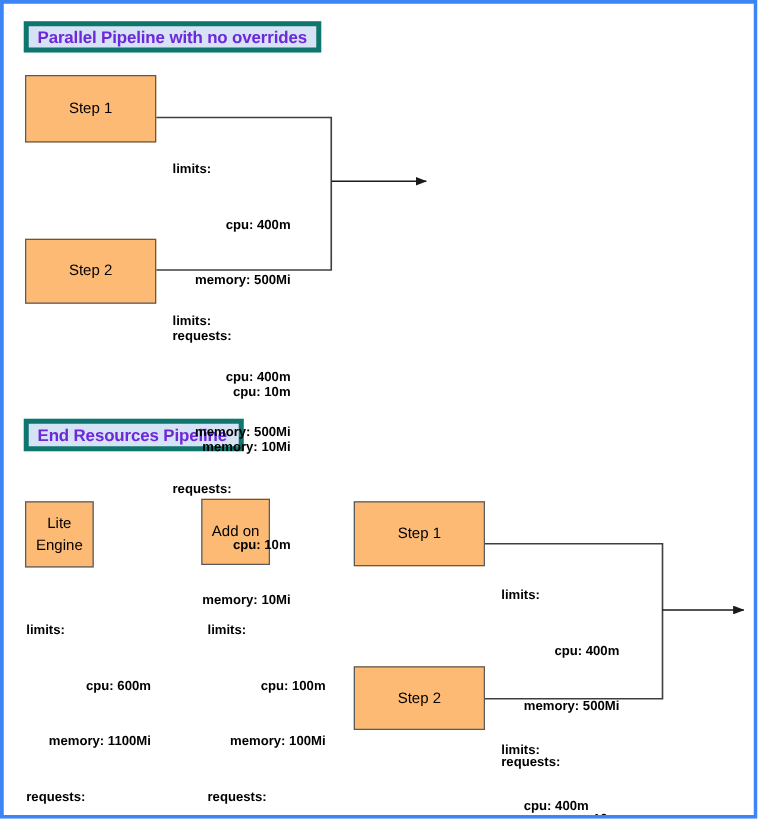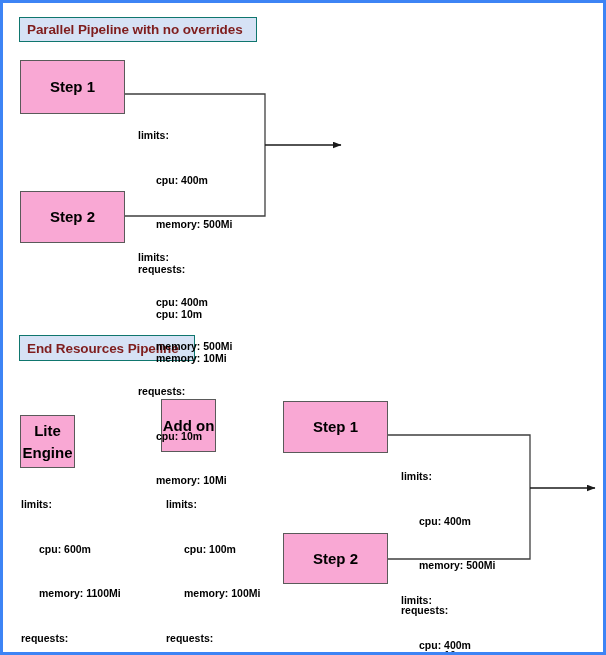--- a/index.html
+++ b/index.html
@@ -22,60 +22,60 @@
   #canvas {
     position: absolute;
     left: 0;
     top: 0;
     width: 606px;
     height: 655px;
   }
   .section-title {
     position: absolute;
     background: #d6e2f5;
-    border: 1px solid #0f766e;
+    border: 4px solid #0f766e;
     box-sizing: border-box;
     font-size: 13.5px;
     font-weight: bold;
-    color: #7f1d1d;
+    color: #6d28d9;
     display: flex;
     align-items: center;
     padding-left: 7px;
     letter-spacing: -0.1px;
   }
   .node-box {
     position: absolute;
-    background: #f9a8d4;
+    background: #fdba74;
     border: 1.4px solid #5a5a5a;
     box-sizing: border-box;
     display: flex;
     align-items: center;
     justify-content: center;
     text-align: center;
-    font-size: 15px;
+    font-size: 12px;
     color: #000000;
     line-height: 1.45;
     z-index: 3;
-    font-weight: bold;
   }
   .res-block {
     position: absolute;
     font-size: 10.5px;
     color: #000000;
     line-height: 1.42;
     white-space: pre;
     z-index: 4;
     background: transparent;
   }
   .res-line {
     display: block;
     font-weight: bold;
   }
   .res-line.indent {
     padding-left: 18px;
+    text-align: right;
   }
   svg line, svg path, svg polyline {
     shape-rendering: geometricPrecision;
   }
 </style>
 </head>
 <body>
 
 <div id="page">
 
@@ -118,21 +118,21 @@
     <span class="res-line">limits:</span>
     <span class="res-line indent">cpu: 400m</span>
     <span class="res-line indent">memory: 500Mi</span>
     <span class="res-line">requests:</span>
     <span class="res-line indent">cpu: 10m</span>
     <span class="res-line indent">memory: 10Mi</span>
   </div>
 
   <div class="section-title" style="left:16px; top:332px; width:176px; height:26px;">End Resources Pipeline</div>
 
-  <div class="node-box" style="left:17px; top:412px; width:55px; height:53px; flex-direction:column;">
+  <div class="node-box" style="left:17px; top:398px; width:55px; height:53px; flex-direction:column;">
     <span>Lite</span>
     <span>Engine</span>
   </div>
 
   <div class="res-block" style="left:18px; top:464px;">
     <span class="res-line">limits:</span>
     <span class="res-line indent">cpu: 600m</span>
     <span class="res-line indent">memory: 1100Mi</span>
     <span class="res-line">requests:</span>
     

